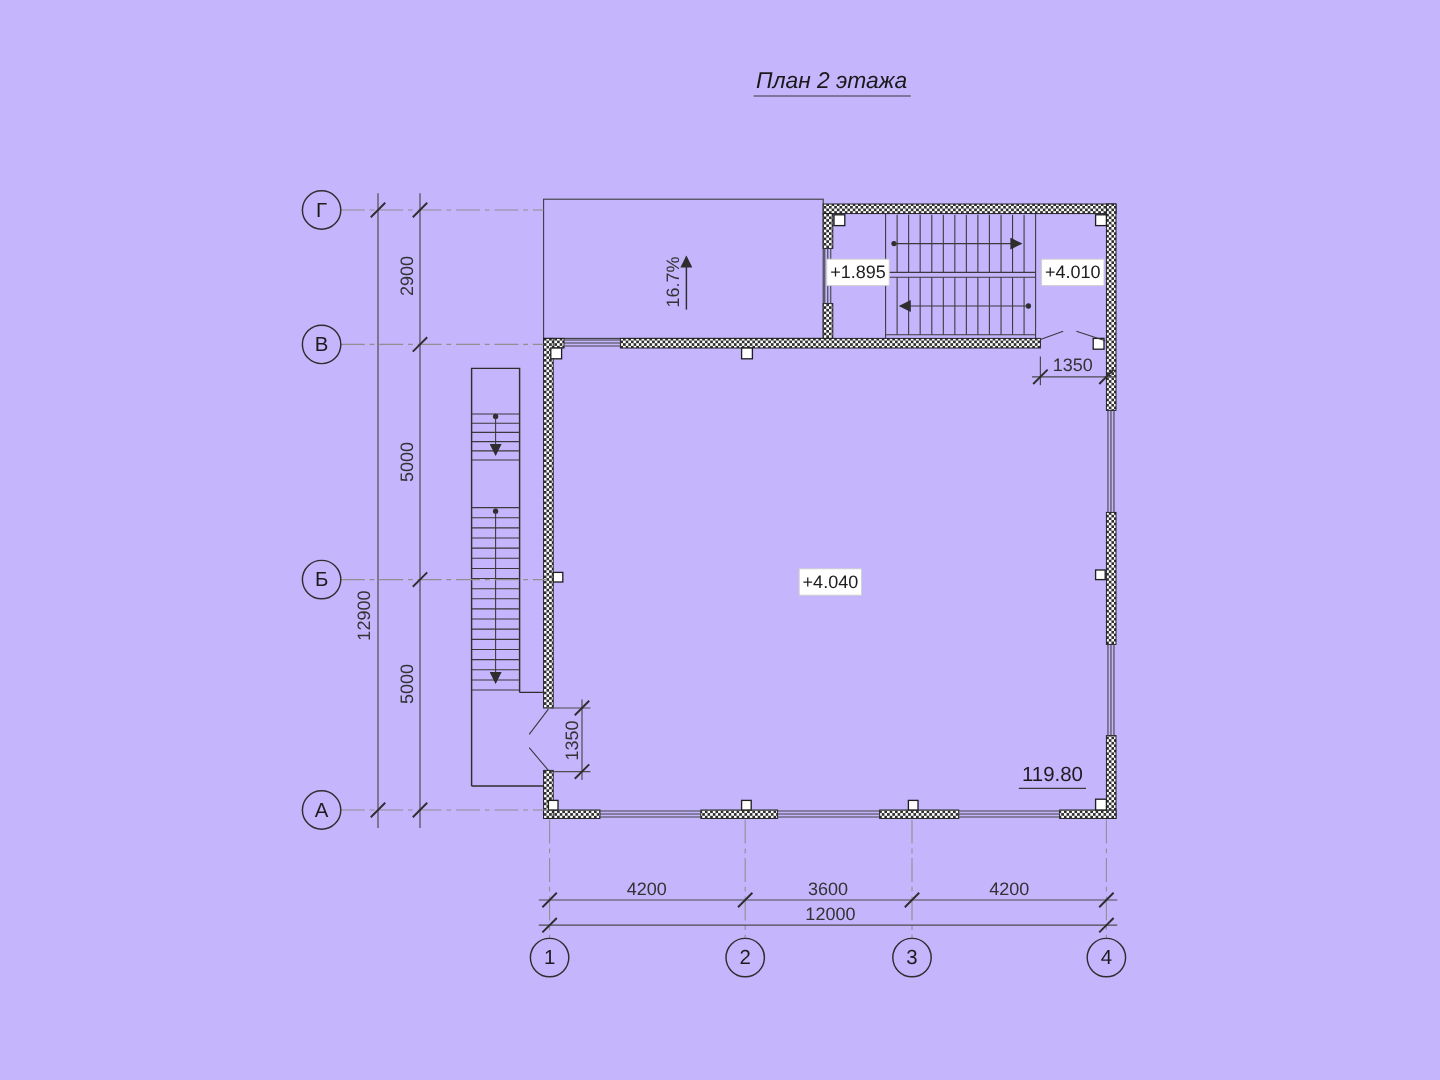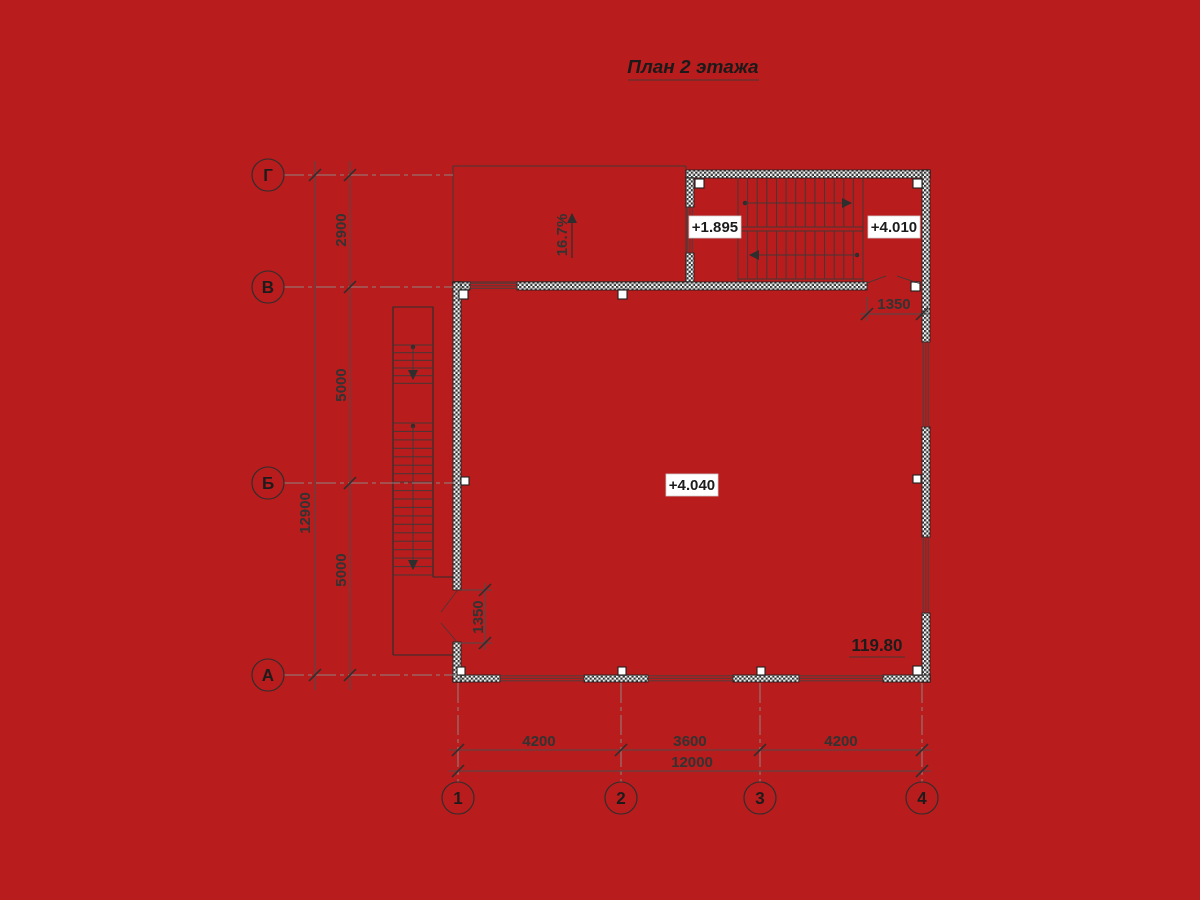--- a/index.html
+++ b/index.html
@@ -1,17 +1,17 @@
 <!DOCTYPE html>
 <html><head>
 <meta charset="utf-8">
 <style>
   html,body{margin:0;padding:0;background:#ffffff;}
-  .page{position:relative;width:1200px;height:900px;background:#b91c1c;overflow:hidden;
-        font-family:"Liberation Sans", sans-serif;font-weight:bold;}
+  .page{position:relative;width:1200px;height:900px;background:#c4b5fd;overflow:hidden;
+        font-family:"Liberation Sans", sans-serif;}
   svg{display:block}
   .ln   {stroke:#2e2e2e;stroke-width:1.2;fill:none;}
   .thin {stroke:#3a3a3a;stroke-width:0.9;fill:none;}
   .wthin{stroke:#444;stroke-width:0.9;fill:none;}
   .dim  {stroke:#4d4d4d;stroke-width:1;fill:none;}
   .axis {stroke:#8f8f8f;stroke-width:0.9;fill:none;stroke-dasharray:20 4 4 4;}
   .tick {stroke:#2e2e2e;stroke-width:1.6;fill:none;}
   .wall {fill:url(#ch);stroke:#1f1f1f;stroke-width:0.8;}
   .pil  {fill:#ffffff;stroke:#1f1f1f;stroke-width:1.1;}
   .txt  {font-family:"Liberation Sans",sans-serif;font-size:15px;fill:#333;}

